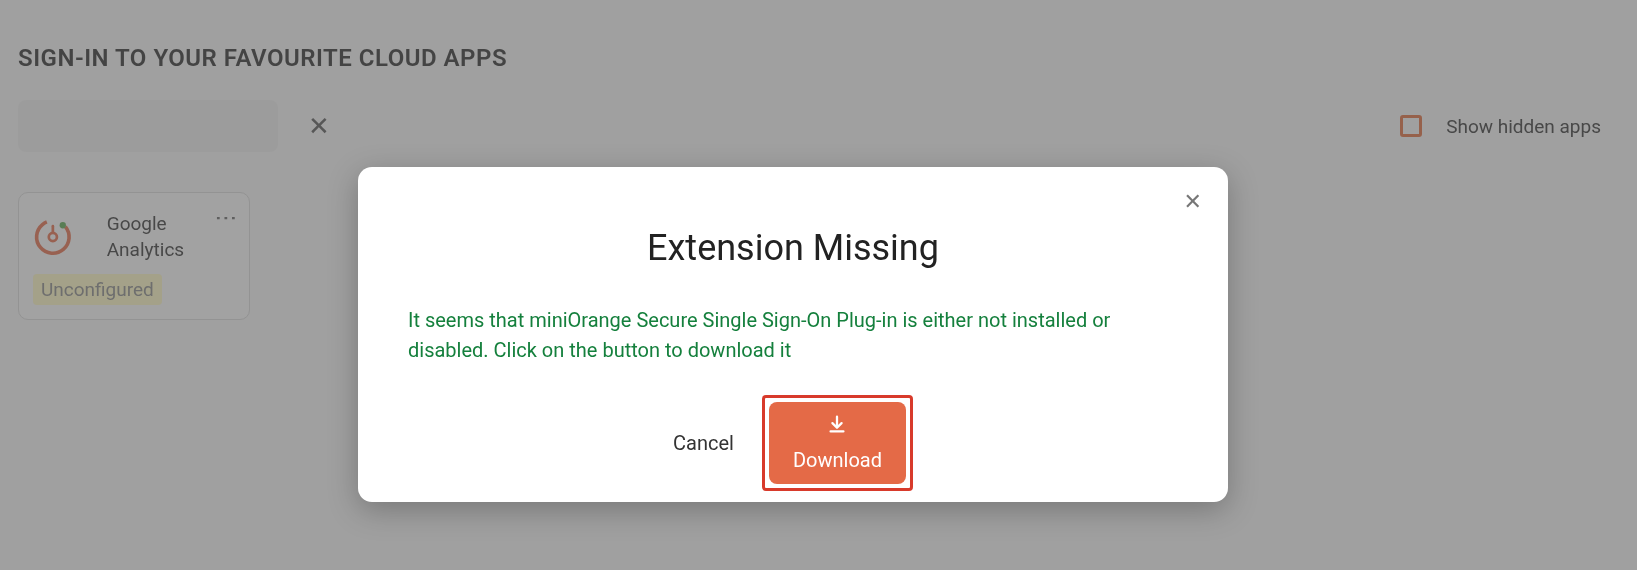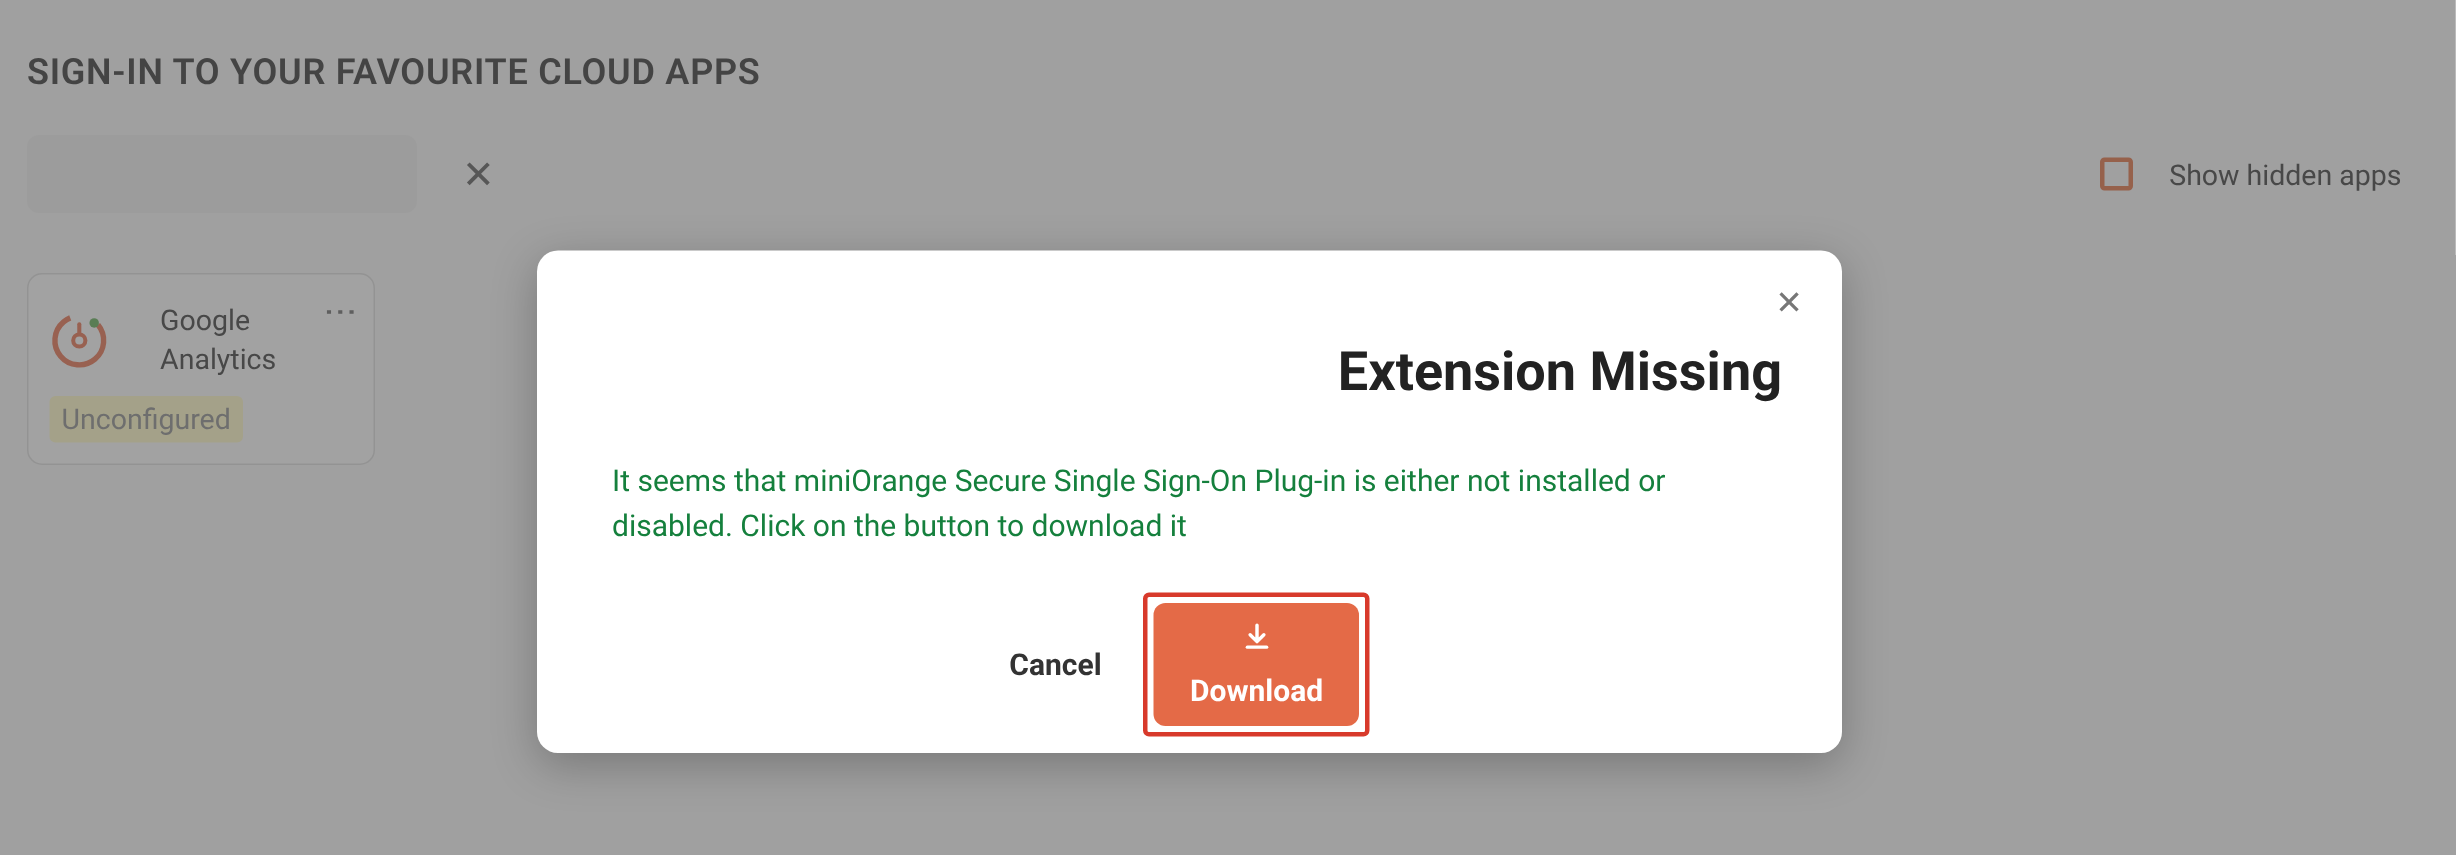--- a/index.html
+++ b/index.html
@@ -8,21 +8,21 @@
       background: #f5f5f5;
       width: 1637px;
       height: 570px;
       position: relative;
       overflow: hidden;
     }
     .page-title {
       font-size: 24px;
       font-weight: 600;
       color: #2c2c2c;
-      padding: 34px 0 0 18px;
+      padding: 44px 0 0 18px;
       letter-spacing: 0.5px;
     }
     .toolbar {
       display: flex;
       align-items: center;
       justify-content: space-between;
       padding: 28px 18px 0 18px;
     }
     .search-wrap {
       display: flex;
@@ -116,41 +116,40 @@
     }
     .modal-close {
       position: absolute;
       top: 22px;
       right: 26px;
       font-size: 22px;
       color: #777;
       font-weight: 300;
     }
     .modal-title {
-      text-align: right;
+      text-align: center;
       font-size: 36px;
-      font-weight: 700;
+      font-weight: 400;
       color: #222;
       margin-top: 10px;
     }
     .modal-body {
       text-align: left;
       font-size: 20px;
       color: #15803d;
       margin-top: 36px;
       line-height: 1.5;
       padding: 0 10px;
     }
     .modal-actions {
       display: flex;
       align-items: center;
       justify-content: center;
       gap: 28px;
       margin-top: 30px;
-      font-weight: bold;
     }
     .btn-cancel {
       font-size: 20px;
       color: #333;
     }
     .download-wrap {
       border: 3px solid #d83a2b;
       padding: 4px;
       border-radius: 4px;
     }

